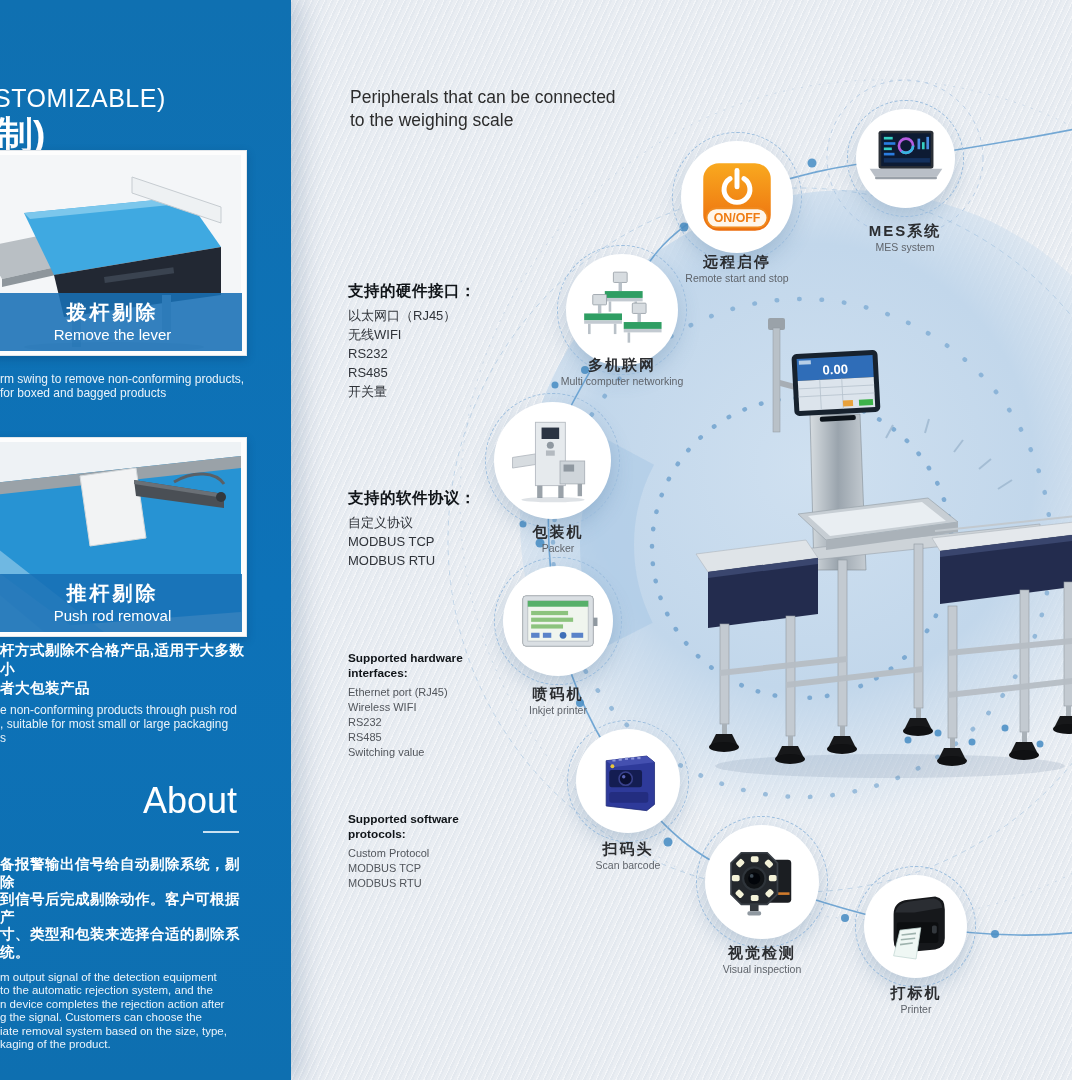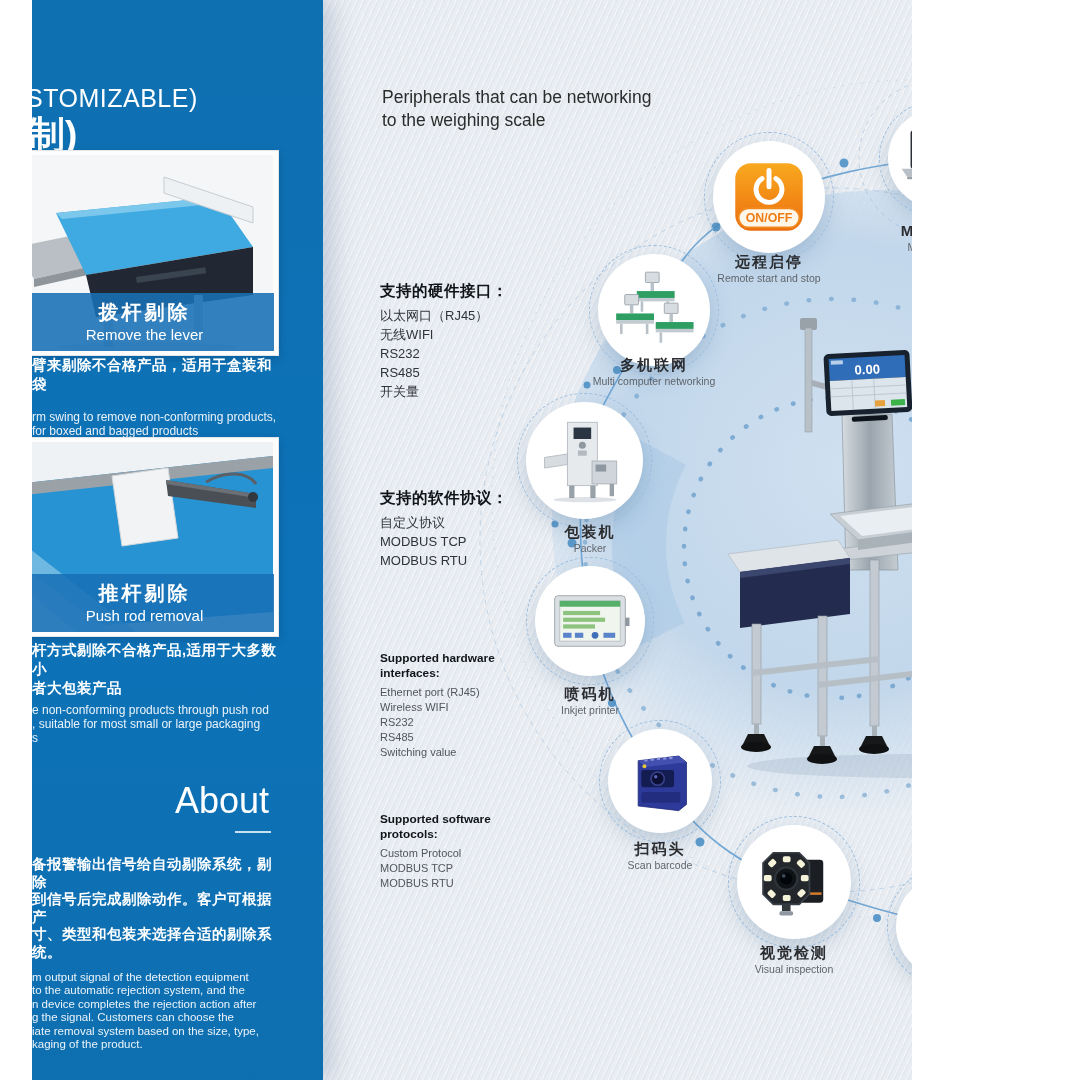--- a/index.html
+++ b/index.html
@@ -1,20 +1,19 @@
 <!DOCTYPE html>
 <html><head>
 <meta charset="utf-8">
 <style>
   html,body{margin:0;padding:0;background:#fff;}
   #canvas{
-    position:relative;width:880px;height:1080px;overflow:hidden;
+    position:relative;width:1072px;height:1080px;overflow:hidden;
     font-family:"Liberation Sans","DejaVu Sans",sans-serif;
     background:#e9edf2;
-    margin-left:32px;
   }
   
   #canvas::before{
     content:"";position:absolute;inset:0;
     background:repeating-linear-gradient(115deg,rgba(255,255,255,.45) 0 1px,rgba(203,214,226,.18) 1px 3px,rgba(255,255,255,0) 3px 6px);
     pointer-events:none;z-index:0;
   }
   
   #sidebar{
     position:absolute;left:0;top:0;width:291px;height:1080px;
@@ -137,21 +136,20 @@
         <rect x="178" y="140" width="9" height="38" fill="#c3cad1"></rect>
         <ellipse cx="130" cy="192" rx="90" ry="5" fill="rgba(90,110,130,.18)"></ellipse>
       </svg>
       <figcaption class="caption">
         <div class="zh">拨杆剔除</div>
         <div class="en">Remove the lever</div>
       </figcaption>
     </figure>
 
     <div class="sb-desc" id="desc1">
-      <div class="zh">臂来剔除不合格产品，适用于盒装和袋</div>
       <div class="en-block">
         <div class="en">rm  swing to  remove non-conforming products,</div>
         <div class="en">for boxed and bagged products</div>
       </div>
     </div>
 
     <figure class="card" id="card2">
       <svg viewBox="0 0 257 190" aria-hidden="true">
         <rect width="257" height="190" fill="#eef2f5"></rect>
         <polygon points="0,42 257,14 257,170 0,190" fill="#2793d3"></polygon>
@@ -191,21 +189,21 @@
         <div class="en">to  the  automatic  rejection  system,  and  the</div>
         <div class="en">n device completes the rejection action after</div>
         <div class="en">g  the  signal.  Customers  can  choose  the</div>
         <div class="en">iate removal system based on the size, type,</div>
         <div class="en">kaging of the product.</div>
       </div>
     </div>
   </aside>
 
   <div class="m-title-en">
-    <div>Peripherals that can be networking</div>
+    <div>Peripherals that can be connected</div>
     <div>to the weighing scale</div>
   </div>
 
   <div class="speclist zh-list" id="hw-zh">
     <div class="head">支持的硬件接口：</div>
     <ul>
       <li>以太网口（RJ45）</li>
       <li>无线WIFI</li>
       <li>RS232</li>
       <li>RS485</li>

